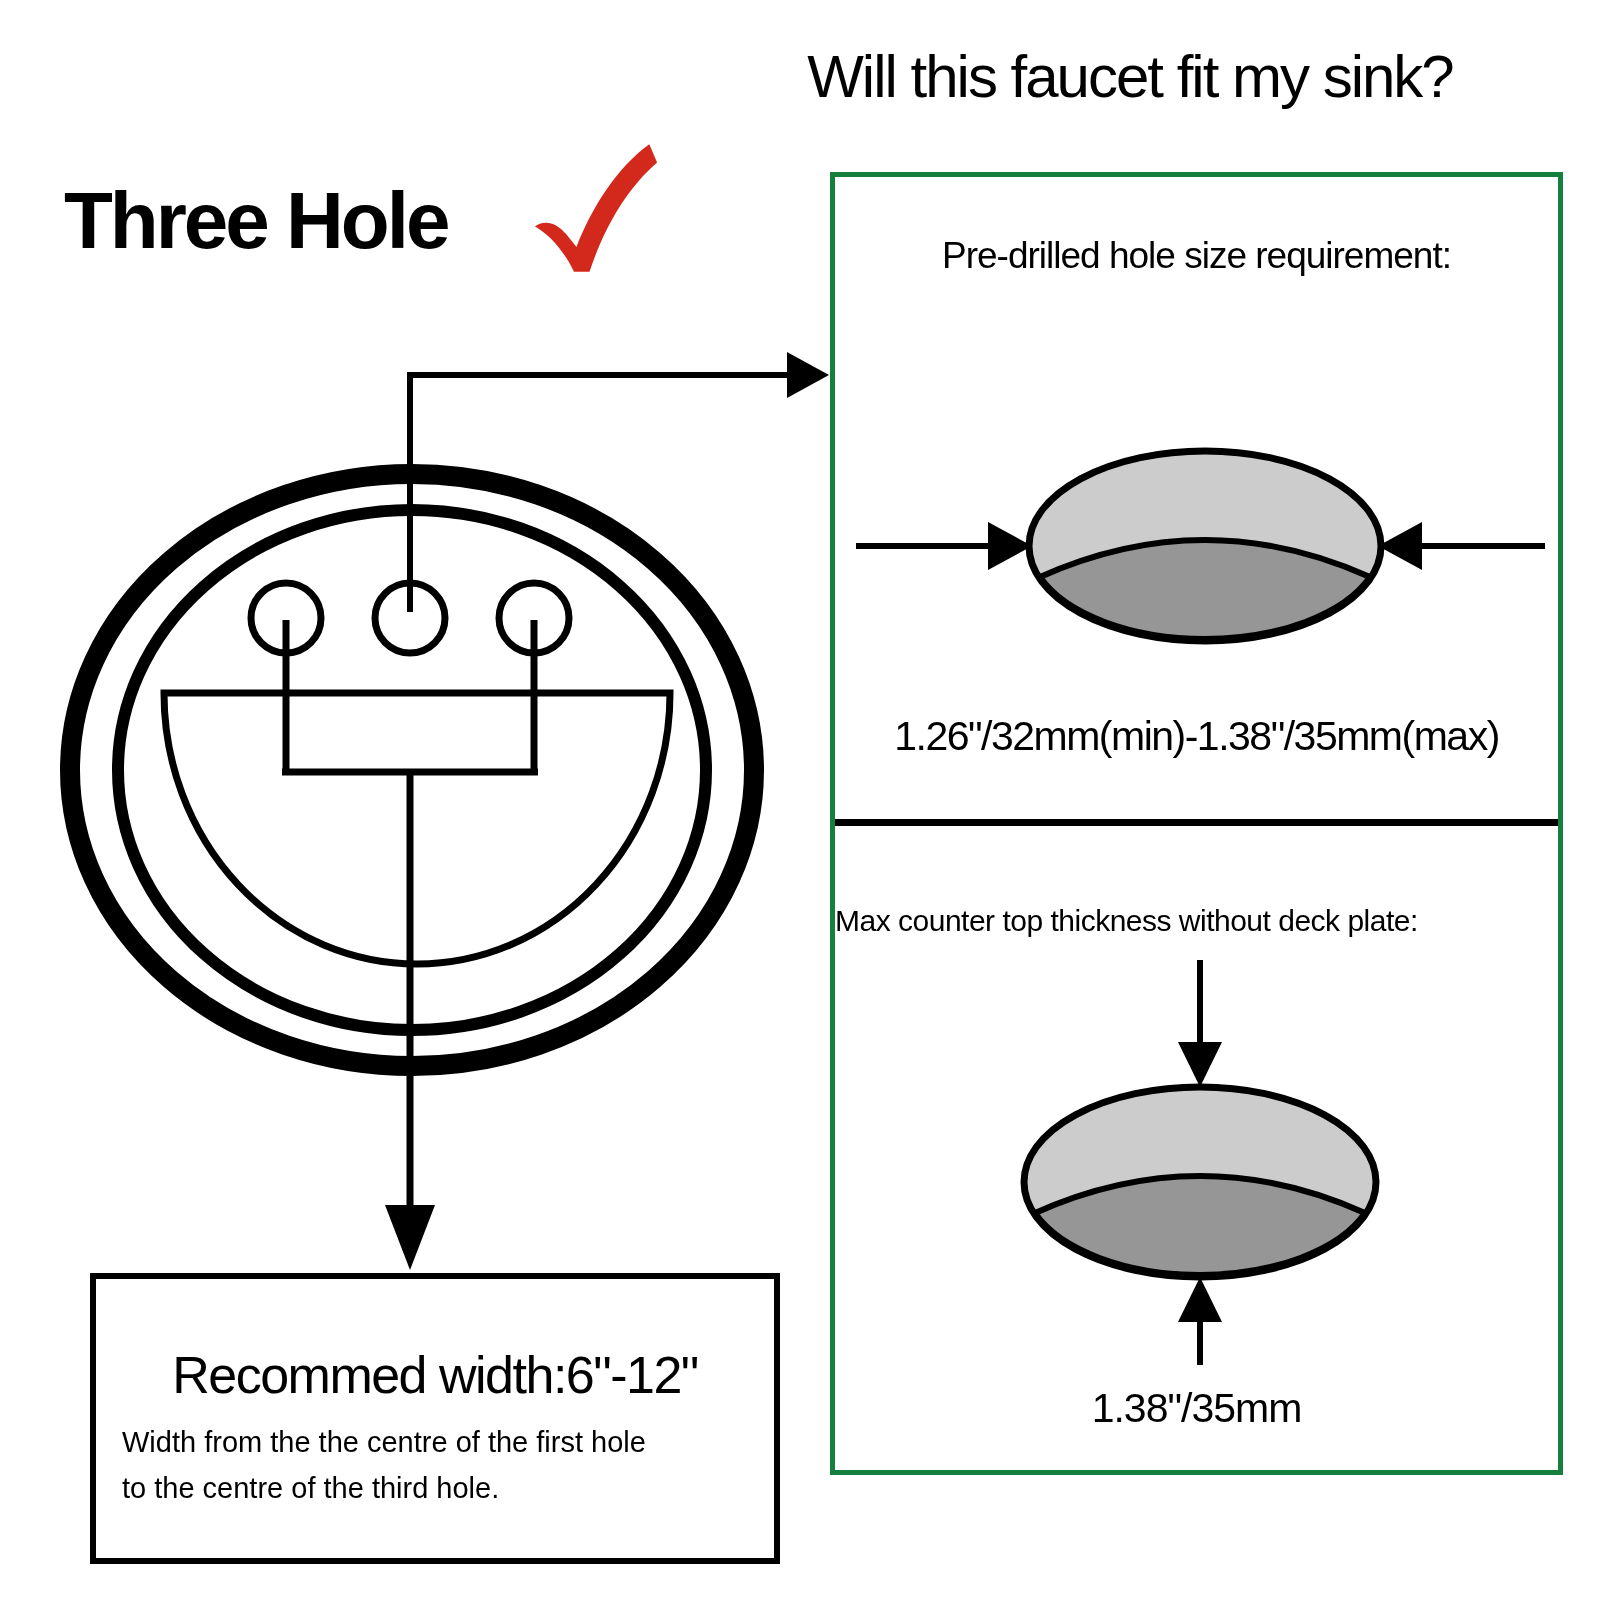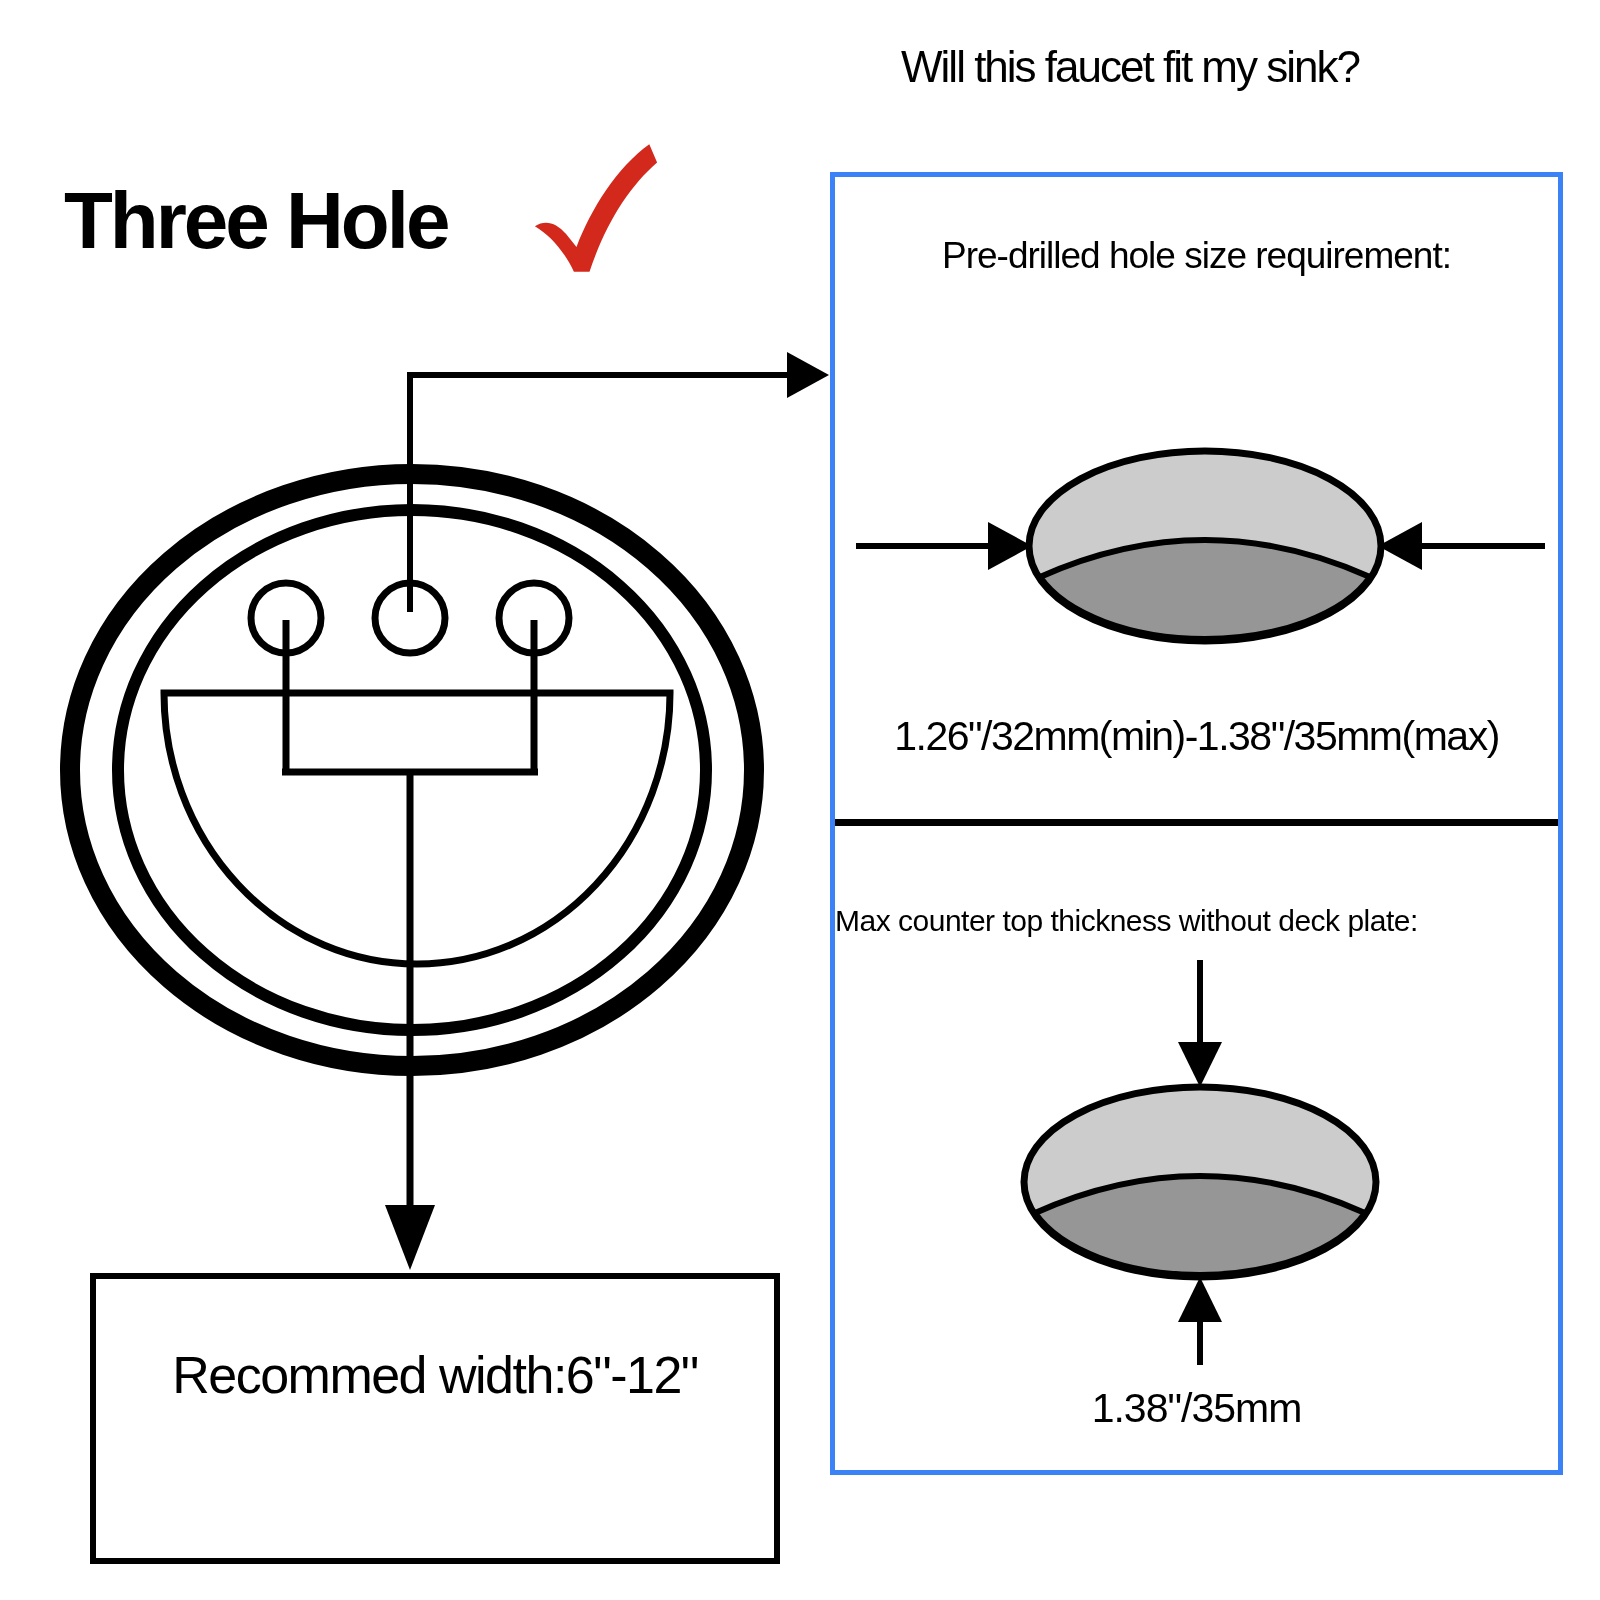--- a/index.html
+++ b/index.html
@@ -10,21 +10,21 @@
     height: 1600px;
     background: #ffffff;
     overflow: hidden;
     font-family: "Liberation Sans", "DejaVu Sans", sans-serif;
     color: #000;
   }
   .main-title {
     position: absolute;
     left: 660px; top: 42px; width: 940px;
     text-align: center;
-    font-size: 44px;
+    font-size: 60px;
     font-weight: 500;
     letter-spacing: -2px;
     white-space: nowrap;
   }
   .three-hole-label {
     position: absolute;
     left: 64px; top: 160px;
     font-size: 80px;
     font-weight: 700;
     letter-spacing: -3px;
@@ -38,21 +38,21 @@
   }
   .svg-overlay {
     position: absolute;
     left: 0; top: 0; width: 1600px; height: 1600px;
     pointer-events: none;
   }
   .spec-panel {
     position: absolute;
     left: 830px; top: 172px;
     width: 733px; height: 1303px;
-    border: 5px solid #3b82f6;
+    border: 5px solid #15803d;
   }
   .panel-section-top {
     position: absolute;
     left: 0; top: 0; right: 0;
     height: 649px;
     border-bottom: 7px solid #000;
   }
   .panel-heading-1 {
     position: absolute;
     left: 0; top: 58px; width: 100%;
@@ -163,15 +163,19 @@
   <div class="spec-panel">
     <div class="panel-section-top"></div>
     <div class="panel-heading-1">Pre-drilled hole size requirement:</div>
     <div class="panel-measurement-1">1.26"/32mm(min)-1.38"/35mm(max)</div>
     <div class="panel-heading-2">Max counter top thickness without deck plate:</div>
     <div class="panel-measurement-2">1.38"/35mm</div>
   </div>
 
   <div class="width-box">
     <div class="width-box-title">Recommed width:6"-12"</div>
+    <div class="width-box-note">
+      <div>Width from the the centre of the first hole</div>
+      <div>to the centre of the third hole.</div>
+    </div>
   </div>
 
 </div>
 
 </body></html>

